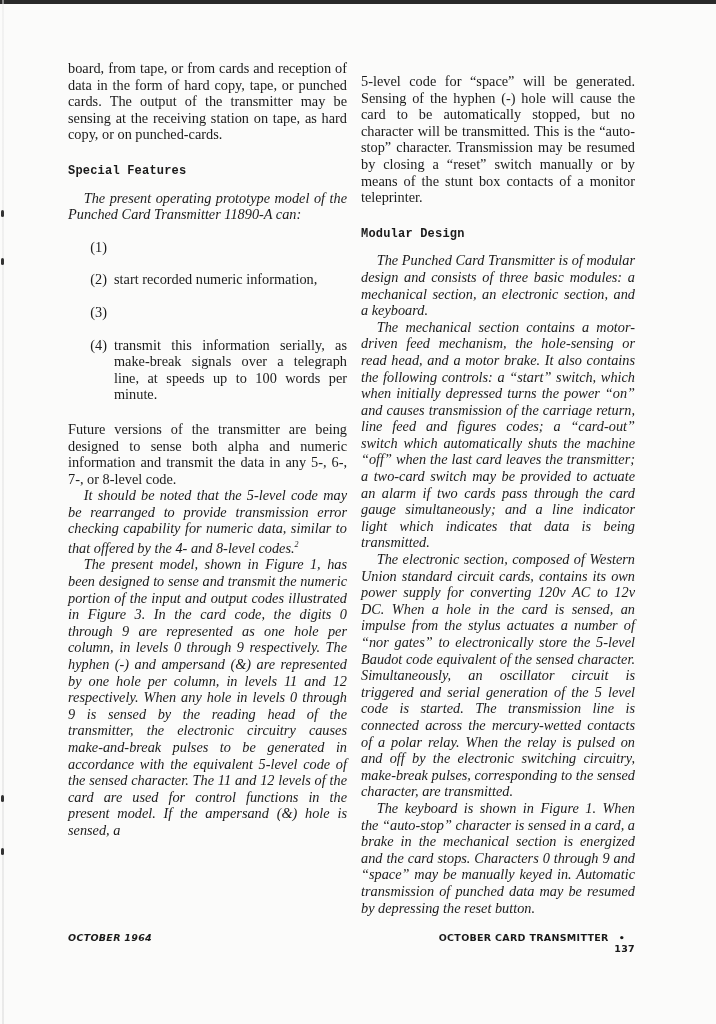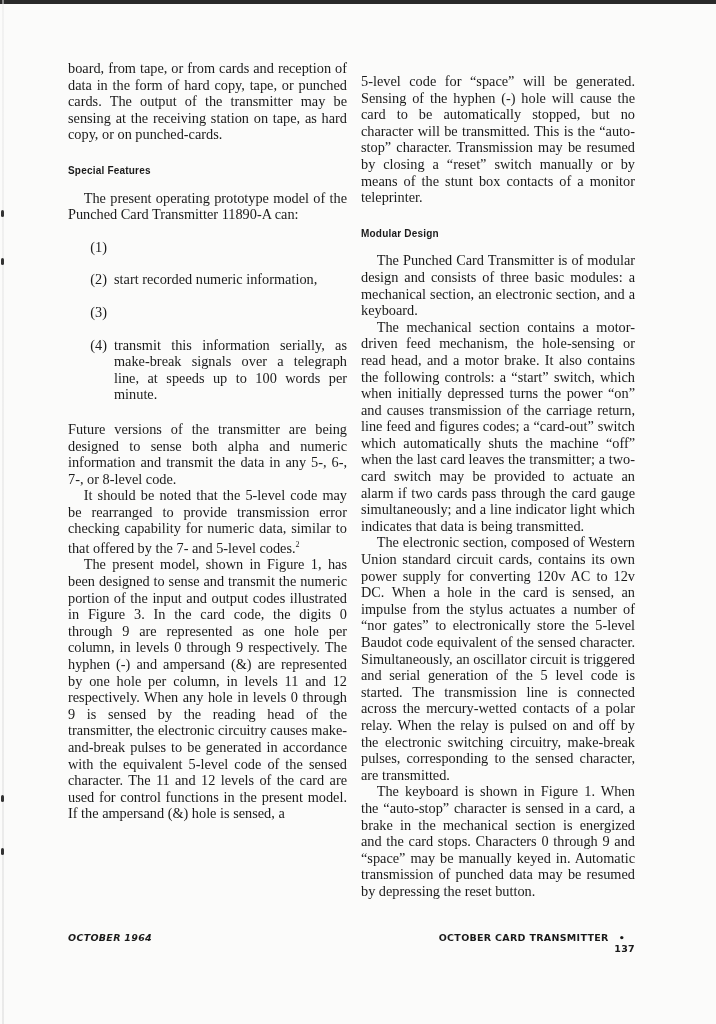--- a/index.html
+++ b/index.html
@@ -8,24 +8,24 @@
     background: #fbfbfa; color: #1a1a1a;
     font-family: "Liberation Serif", "DejaVu Serif", serif;
   }
   .top-band { position: absolute; left: 0; top: 0; width: 716px; height: 4px; background: #2a2a2a; }
   .left-edge { position: absolute; left: 2px; top: 0; width: 2px; height: 1024px; background: linear-gradient(#e8e8e8, #d8d8d8); opacity: .5; }
   .edge-mark { position: absolute; left: 1px; width: 3px; height: 7px; background: #333; border-radius: 2px; }
   .col { position: absolute; top: 60px; width: 279px; font-size: 14.3px; line-height: 16.6px; text-align: justify; }
   .col.left { left: 68px; }
   .col.right { left: 361px; width: 274px; margin-top: 13px; }
   p { margin: 0; }
-  p.indent { text-indent: 1.1em; }
+  p.indent { text-indent: 1.1em; font-style: italic; }
   .heading {
-    font-family: Liberation Sans, sans-serif; font-weight: bold;
-    font-size: 10px; letter-spacing: 0.2px; margin: 20px 0 10px 0; text-align: left;
+    font-family: Liberation Mono, monospace; font-weight: bold;
+    font-size: 12px; letter-spacing: 0.2px; margin: 20px 0 10px 0; text-align: left;
   }
   .list { margin: 16px 0 18px 0; }
   .list-item { display: flex; margin-bottom: 16px; }
   .list-num { width: 46px; flex: none; text-align: right; padding-right: 7px; box-sizing: border-box; }
   .list-text { flex: 1; }
   .footer {
     position: absolute; top: 932px; font-family: "DejaVu Sans", "Liberation Sans", sans-serif;
     font-weight: bold; font-size: 9.5px; letter-spacing: 0.3px;
   }
   .footer.left { left: 68px; font-style: italic; }
@@ -59,21 +59,21 @@
     <div class="list-item">
       <span class="list-num">(3)</span>
     </div>
     <div class="list-item">
       <span class="list-num">(4)</span>
       <span class="list-text">transmit this information serially, as make-break signals over a telegraph line, at speeds up to 100 words per minute.</span>
     </div>
   </div>
 
   <p>Future versions of the transmitter are being designed to sense both alpha and numeric information and transmit the data in any 5-, 6-, 7-, or 8-level code.</p>
-  <p class="indent"><span>It should be noted that the 5-level code may be rearranged to provide transmission error checking capability for numeric data, similar to that offered by the 7- and 5-level codes.</span><sup style="font-size:8px">2</sup></p>
+  <p class="indent"><span>It should be noted that the 5-level code may be rearranged to provide transmission error checking capability for numeric data, similar to that offered by the 4- and 8-level codes.</span><sup style="font-size:8px">2</sup></p>
   <p class="indent">The present model, shown in Figure 1, has been designed to sense and transmit the numeric portion of the input and output codes illustrated in Figure 3. In the card code, the digits 0 through 9 are represented as one hole per column, in levels 0 through 9 respectively. The hyphen (-) and ampersand (&amp;) are represented by one hole per column, in levels 11 and 12 respectively. When any hole in levels 0 through 9 is sensed by the reading head of the transmitter, the electronic circuitry causes make-and-break pulses to be generated in accordance with the equivalent 5-level code of the sensed character. The 11 and 12 levels of the card are used for control functions in the present model. If the ampersand (&amp;) hole is sensed, a</p>
 </div>
 
 <div class="col right">
   <p>5-level code for “space” will be generated. Sensing of the hyphen (-) hole will cause the card to be automatically stopped, but no character will be transmitted. This is the “auto-stop” character. Transmission may be resumed by closing a “reset” switch manually or by means of the stunt box contacts of a monitor teleprinter.</p>
 
   <div class="heading">Modular Design</div>
   <p class="indent">The Punched Card Transmitter is of modular design and consists of three basic modules: a mechanical section, an electronic section, and a keyboard.</p>
   <p class="indent">The mechanical section contains a motor-driven feed mechanism, the hole-sensing or read head, and a motor brake. It also contains the following controls: a “start” switch, which when initially depressed turns the power “on” and causes transmission of the carriage return, line feed and figures codes; a “card-out” switch which automatically shuts the machine “off” when the last card leaves the transmitter; a two-card switch may be provided to actuate an alarm if two cards pass through the card gauge simultaneously; and a line indicator light which indicates that data is being transmitted.</p>
   <p class="indent">The electronic section, composed of Western Union standard circuit cards, contains its own power supply for converting 120v AC to 12v DC. When a hole in the card is sensed, an impulse from the stylus actuates a number of “nor gates” to electronically store the 5-level Baudot code equivalent of the sensed character. Simultaneously, an oscillator circuit is triggered and serial generation of the 5 level code is started. The transmission line is connected across the mercury-wetted contacts of a polar relay. When the relay is pulsed on and off by the electronic switching circuitry, make-break pulses, corresponding to the sensed character, are transmitted.</p>

